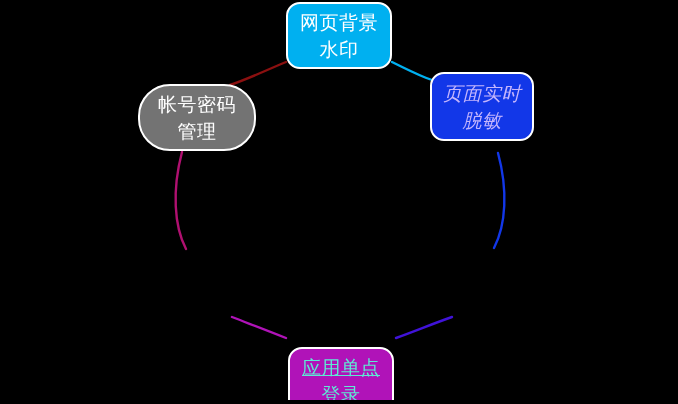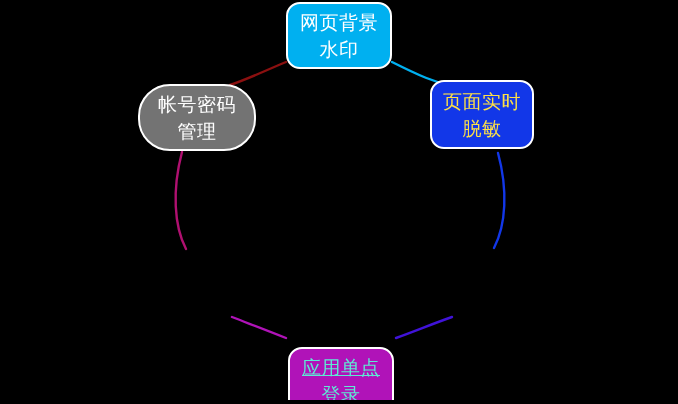--- a/index.html
+++ b/index.html
@@ -64,21 +64,21 @@
       <path d="M 186 249 C 174 226 172 190 182 152" stroke="#b01070" stroke-width="2.4" fill="none" stroke-linecap="round"></path>
       <path d="M 230 85 C 248 79 262 72 286 62" stroke="#000000" stroke-width="6" fill="none"></path>
       <path d="M 230 85 C 248 79 262 72 286 62" stroke="#8b1010" stroke-width="2.4" fill="none" stroke-linecap="round"></path>
     </svg>
 
   <div class="node" style="left: 286px; top: 2px; width: 106px; height: 67px; background: rgb(0, 176, 240); border-color: rgb(255, 255, 255); color: rgb(255, 255, 255);">
     <span class="node-label">网页背景
 水印</span>
   </div>
 
-  <div class="node" style="left: 430px; top: 80px; width: 104px; height: 69px; background: rgb(18, 55, 232); border-color: rgb(255, 255, 255); color: #fde047;">
+  <div class="node" style="left: 430px; top: 72px; width: 104px; height: 69px; background: rgb(18, 55, 232); border-color: rgb(255, 255, 255); color: #c4b5fd; font-style: italic;">
     <span class="node-label">页面实时
 脱敏</span>
   </div>
 
 
   <div class="node" style="left: 288px; top: 347px; width: 106px; height: 67px; background: rgb(176, 19, 184); border-color: rgb(255, 255, 255); color: #5eead4; text-decoration: underline;">
     <span class="node-label">应用单点
 登录</span>
   </div>
 

